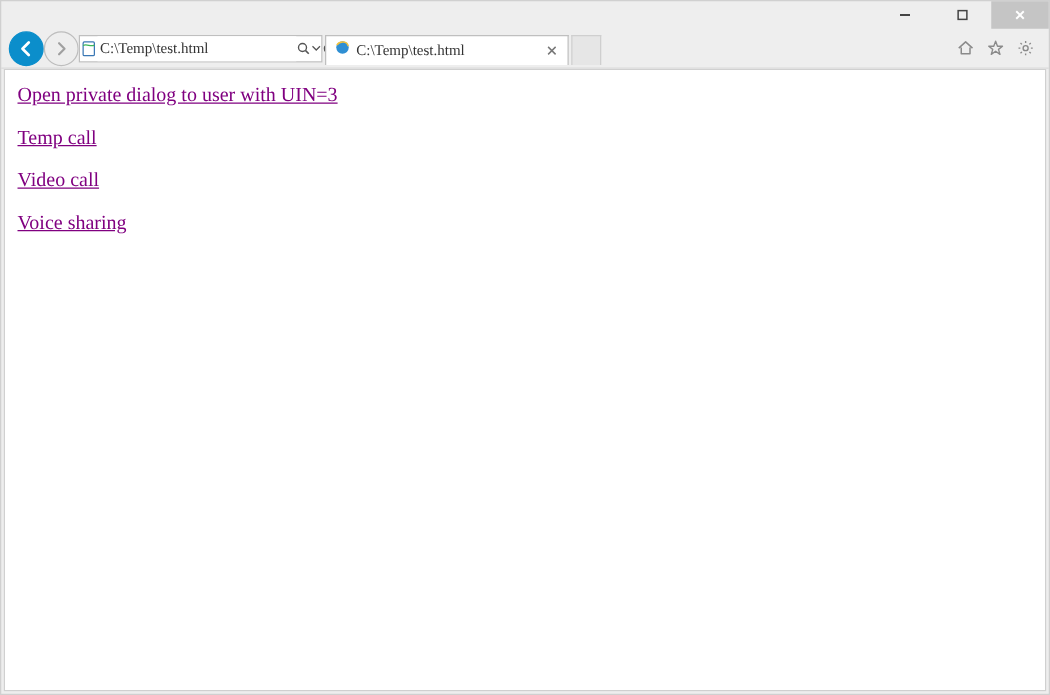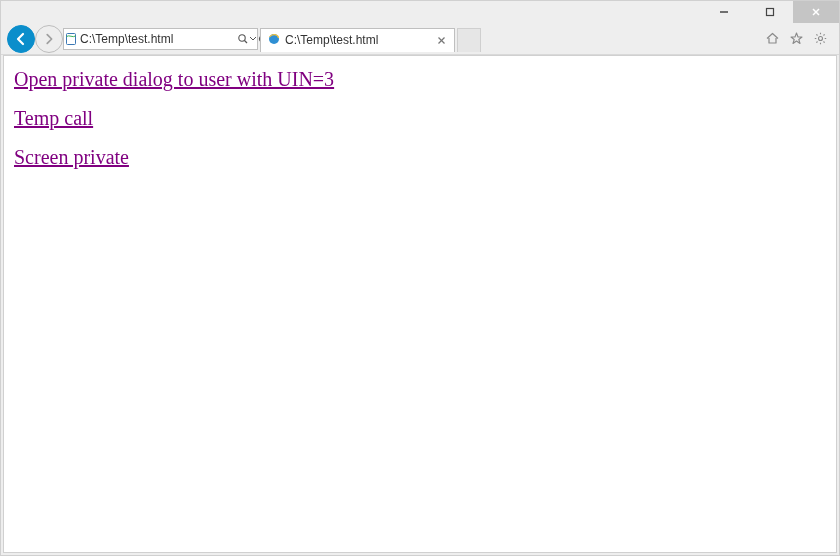--- a/index.html
+++ b/index.html
@@ -36,20 +36,21 @@
     background: #c5c5c5;
     color: #fff;
   }
   .toolbar {
     height: 32px;
     display: flex;
     align-items: center;
     padding: 0 6px;
     gap: 0;
     border-bottom: 1px solid #d9d9d9;
+    font-family: Liberation Serif, serif;
   }
   .nav-back, .nav-fwd {
     width: 28px; height: 28px;
     border-radius: 50%;
     display: flex; align-items: center; justify-content: center;
   }
   .nav-back {
     background: #0b8ecb;
     color: #fff;
     border: 1px solid #0b8ecb;
@@ -138,21 +139,21 @@
     color:#8a8a8a;
   }
   .content {
     flex:1;
     background:#fff;
     border: 1px solid #d0d0d0;
     margin: 0 2px 2px 2px;
     padding: 12px 10px;
     overflow:auto;
     font-family: "Times New Roman", serif;
-    font-size: 20px;
+    font-size: 16px;
   }
   .content p { margin: 0 0 16px 0; }
   .content a {
     color: #800080;
     text-decoration: underline;
   }
 </style>
 </head>
 <body>
 
@@ -252,16 +253,17 @@
             <circle cx="7.5" cy="7.5" r="2" fill="none" stroke="currentColor" stroke-width="1.1"></circle>
             <path d="M7.5 1.8 V3.3 M7.5 11.7 V13.2 M1.8 7.5 H3.3 M11.7 7.5 H13.2 M3.4 3.4 L4.5 4.5 M10.5 10.5 L11.6 11.6 M11.6 3.4 L10.5 4.5 M4.5 10.5 L3.4 11.6" stroke="currentColor" stroke-width="1.1"></path>
           </svg>
       </div>
     </div>
   </div>
 
   <div class="content">
     <p><a href="#">Open private dialog to user with UIN=3</a></p>
     <p><a href="#">Temp call</a></p>
-    <p><a href="#">Screen private</a></p>
+    <p><a href="#">Video call</a></p>
+    <p><a href="#">Voice sharing</a></p>
   </div>
 
 </div>
 
 </body></html>

